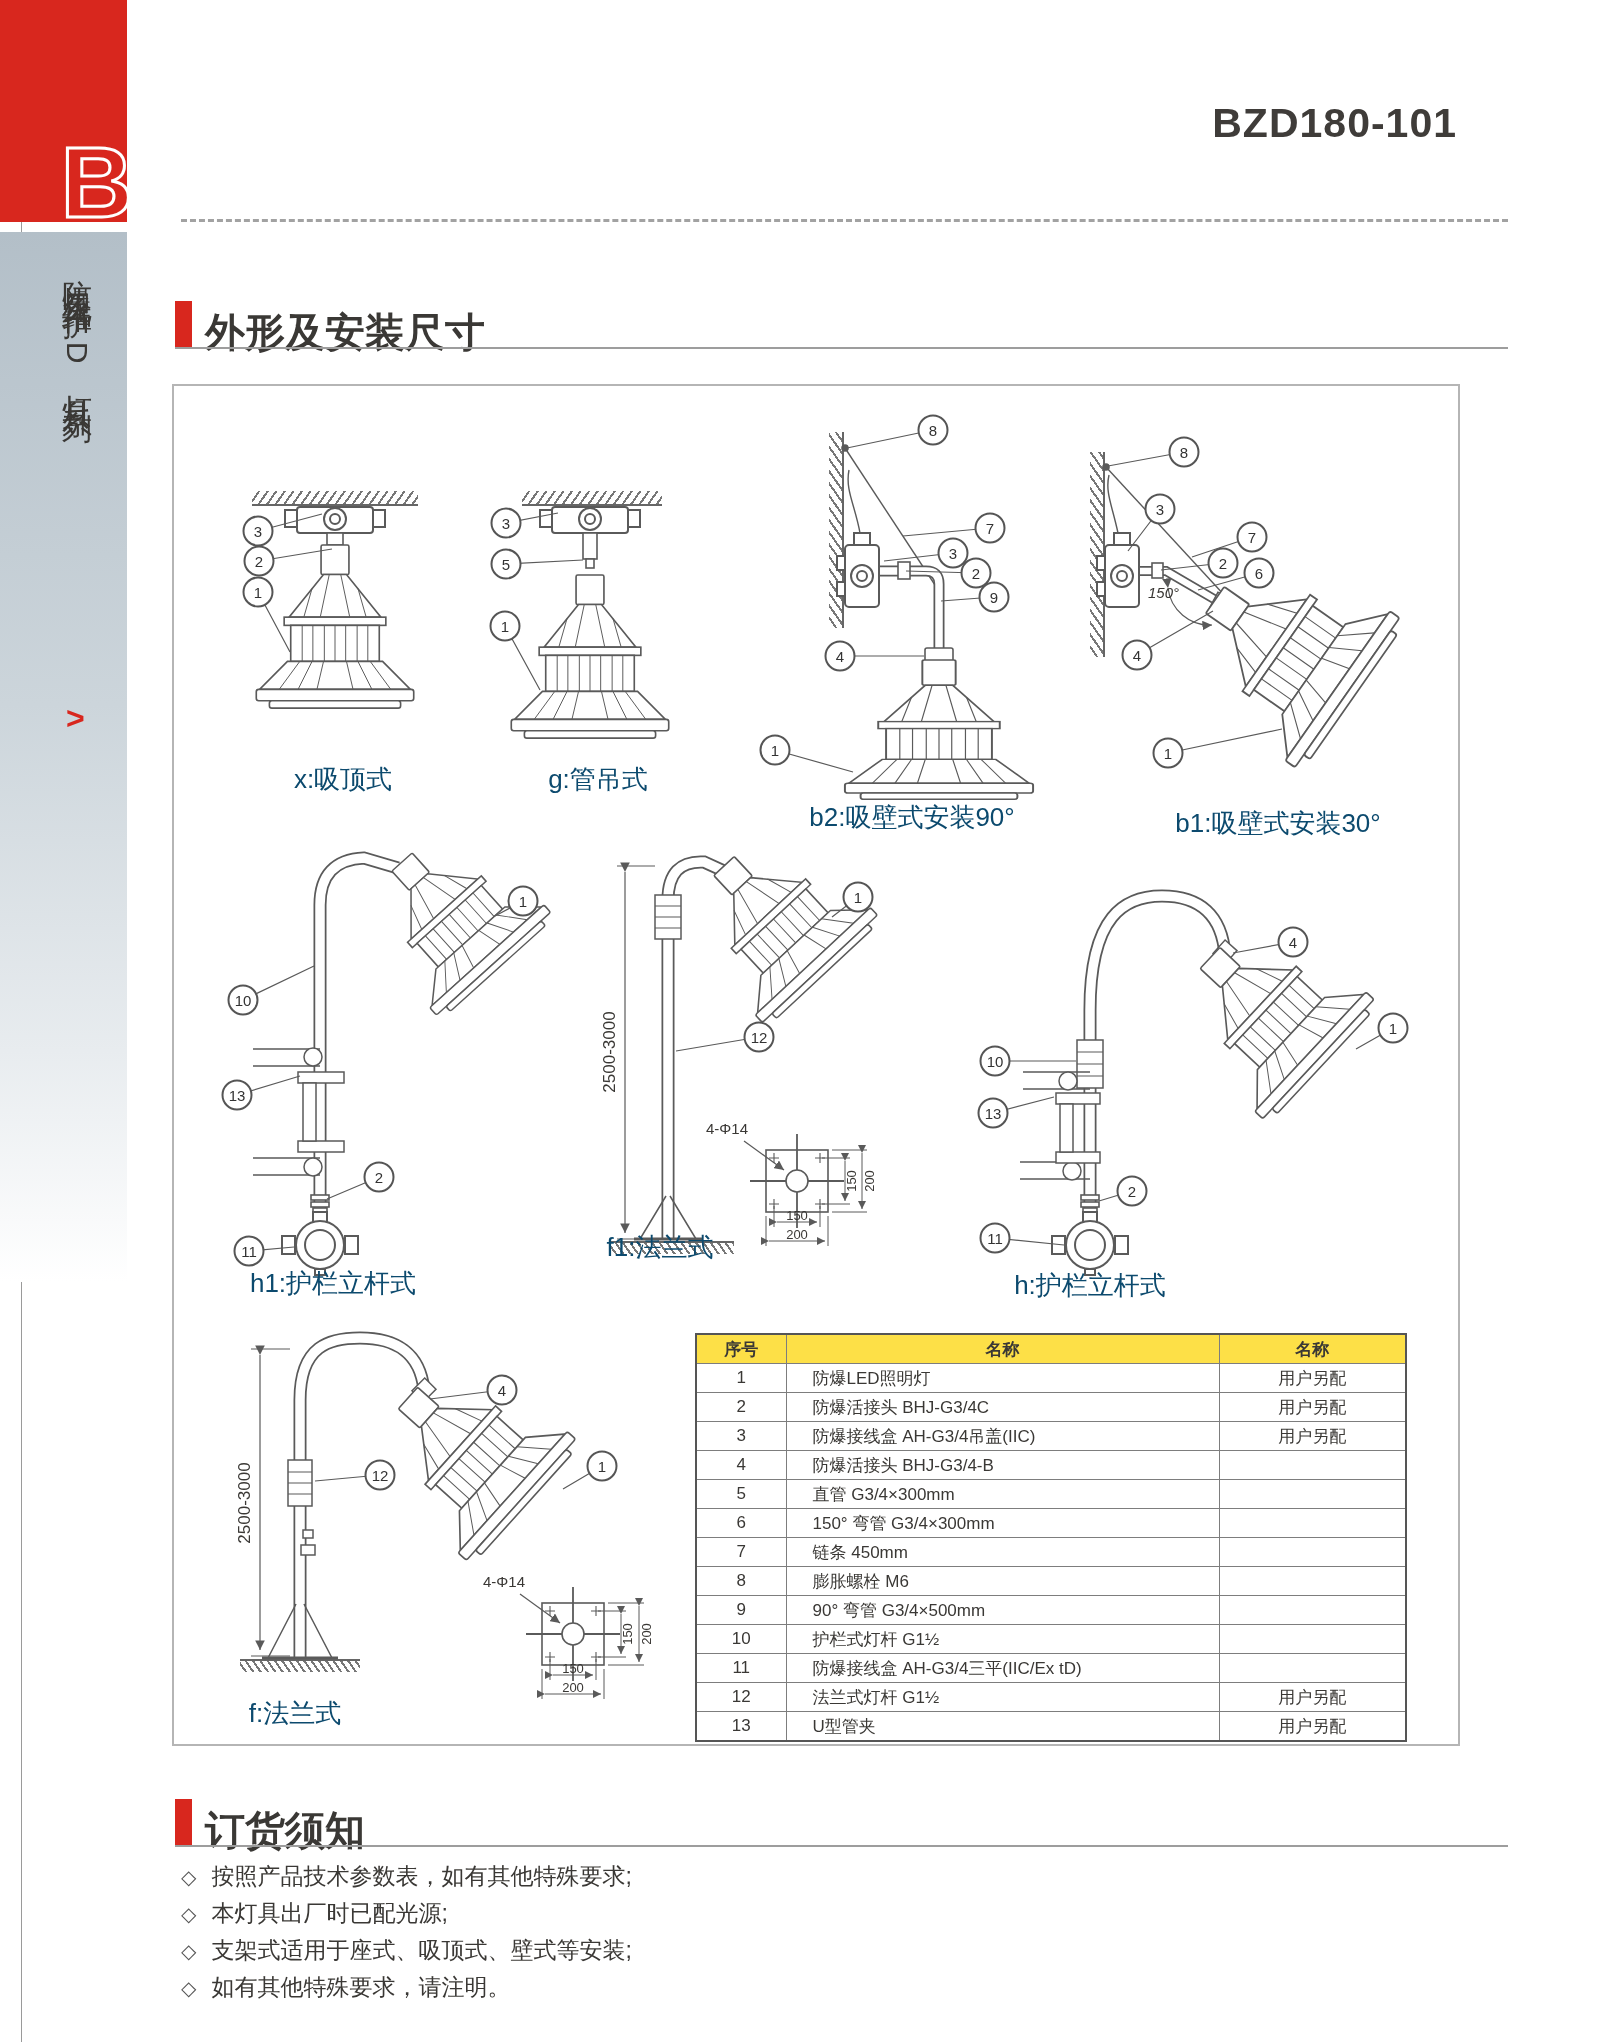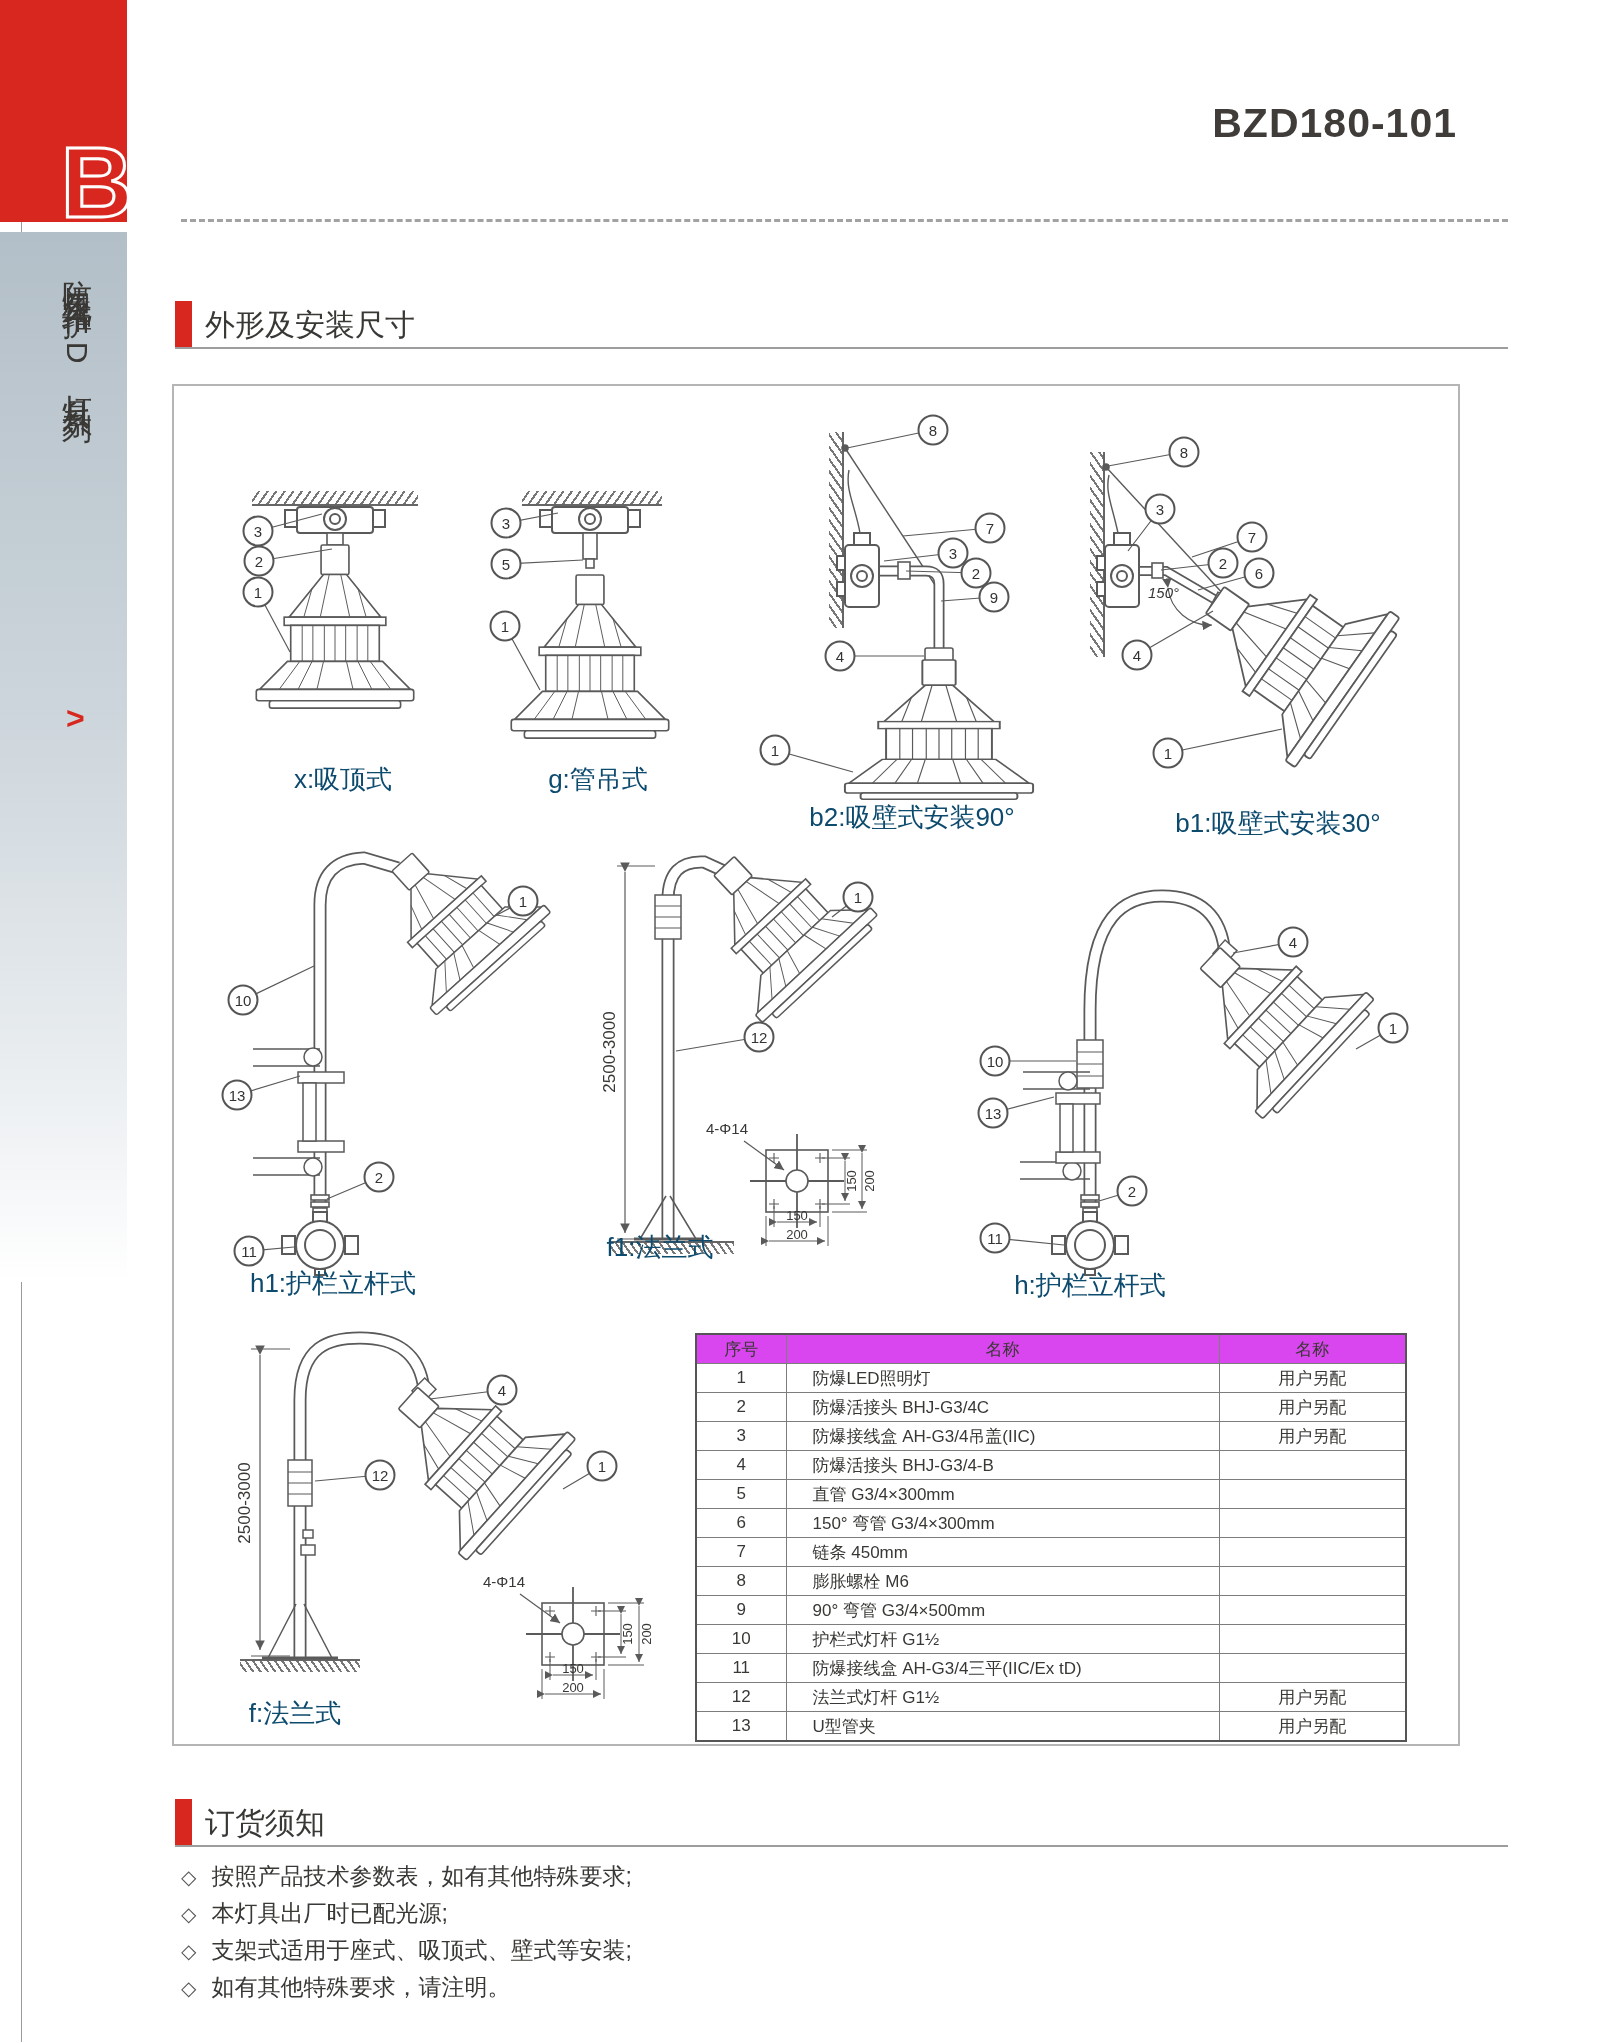--- a/index.html
+++ b/index.html
@@ -19,21 +19,21 @@
   .sidebar-arrow{position:absolute;left:66px;top:468px;color:var(--red);font-size:32px;font-weight:bold;}
   .vline{left:21px;top:222px;width:1px;height:1820px;background:#9a9a9a;}
 
   
   .title-model{right:151px;top:100px;font-size:41px;font-weight:bold;color:#3f3c39;letter-spacing:1px;}
   .title-sub{right:149px;top:153px;font-size:33px;font-weight:bold;color:#3f3c39;}
   .dashed{left:181px;top:219px;width:1327px;height:0;border-top:3px dashed #a2a2a2;}
 
   
   .sec-bar{width:17px;height:46px;background:var(--red);}
-  .sec-title{font-size:30px;font-weight:400;color:#3a3835;}
+  .sec-title{font-size:40px;font-weight:700;color:#3a3835;}
   .sec-underline{height:2px;background:#9d9d9d;}
 
   
   .draw-box{left:172px;top:384px;width:1284px;height:1358px;border:2px solid #b5b5b5;background:#fff;}
   svg.art{position:absolute;left:172px;top:384px;z-index:1;}
   .hatch-h{background:repeating-linear-gradient(125deg,transparent 0 5px,#777 5px 7px);
            border-bottom:2px solid #666;height:13px;z-index:0;}
   .hatch-v{background:repeating-linear-gradient(55deg,transparent 0 5px,#777 5px 7px);
            border-right:2px solid #666;width:13px;z-index:0;}
   .hatch-g{background:repeating-linear-gradient(55deg,transparent 0 4px,#777 4px 6px);
@@ -45,21 +45,21 @@
   .dlabel{position:absolute;transform:translateX(-50%);font-size:26px;white-space:nowrap;z-index:2;color:#0c4a6e;}
   .dim-rot{position:absolute;transform:translate(-50%,-50%) rotate(-90deg);font-size:17px;white-space:nowrap;z-index:2;}
   .dim-s{position:absolute;transform:translate(-50%,-50%);font-size:13px;white-space:nowrap;z-index:2;}
   .dim-sr{position:absolute;transform:translate(-50%,-50%) rotate(-90deg);font-size:13px;white-space:nowrap;z-index:2;}
   .flange-label{position:absolute;font-size:15px;white-space:nowrap;z-index:2;}
   .angle-note{position:absolute;font-size:15px;font-style:italic;z-index:2;}
 
   
   .parts{position:absolute;left:695px;top:1333px;border-collapse:collapse;table-layout:fixed;z-index:2;
          border:2px solid #555;background:#fff;}
-  .parts th{background:#d946ef;font-weight:normal;font-size:18px;margin-top:32px;}
+  .parts th{background:#fde047;font-weight:bold;font-size:18px;margin-top:32px;}
   .parts th,.parts td{border:1px solid #7d7d7d;height:28px;font-size:17px;color:#3a3835;padding:0;}
   .parts td.c,.parts th{text-align:center;}
   .parts td.l{text-align:left;padding-left:26px;}
 
   
   .notes{position:absolute;left:181px;top:1858px;}
   .note{height:37px;display:flex;align-items:center;gap:15px;font-size:23px;color:#3a3835;}
   .note .dm{font-size:20px;color:#555;}
 </style>
 </head>

